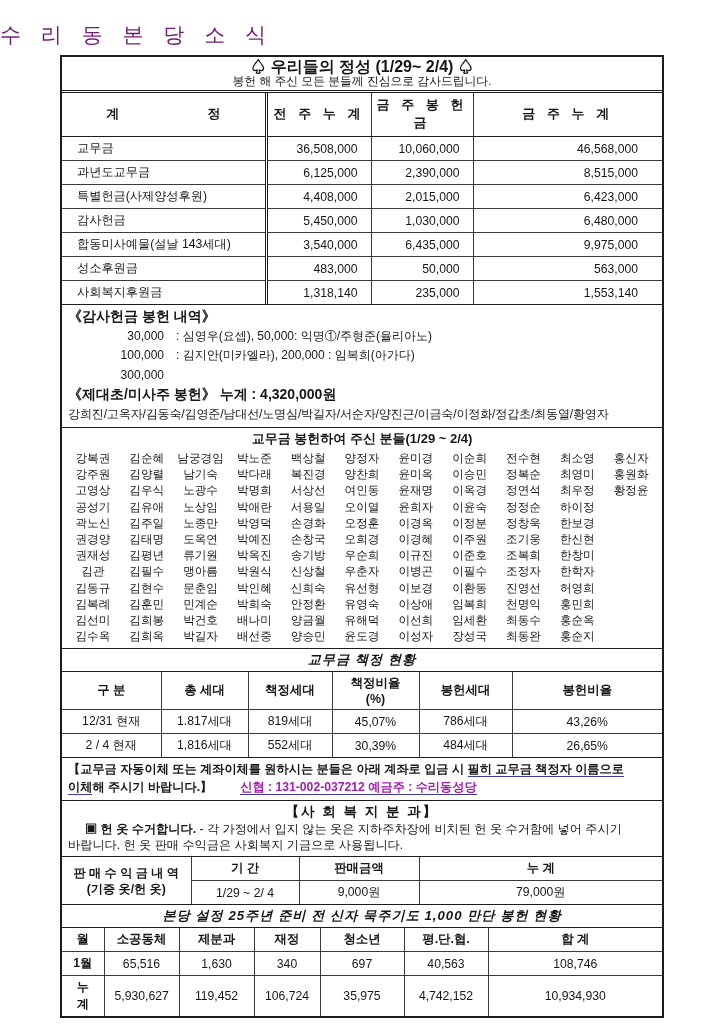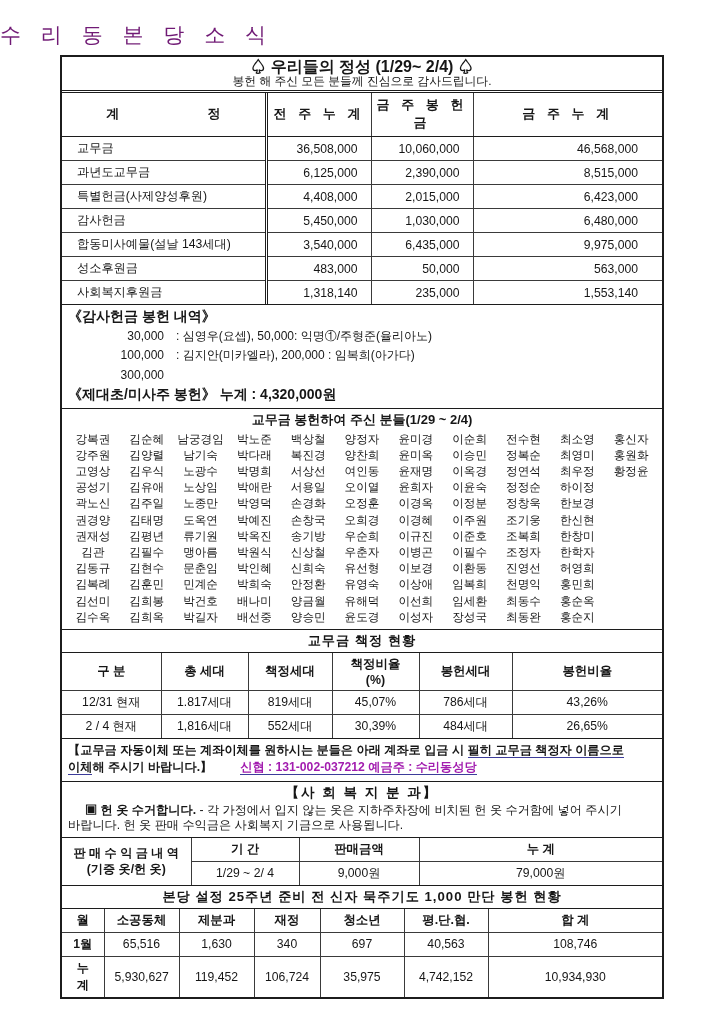--- a/index.html
+++ b/index.html
@@ -46,21 +46,21 @@
   
   .don-title { text-align:center; font-weight:bold; font-size:13px; padding:2px 0 1px; }
   .don-grid { display:grid; grid-template-columns:repeat(11,1fr); padding:1px 4px 4px; }
   .don-cell { text-align:center; font-size:11.6px; line-height:16.2px; white-space:nowrap; overflow:hidden; }
 
   
   .grid { border:hidden; }
   .grid th, .grid td { border:1px solid #3a3a3a; text-align:center; padding:3px 10px; font-size:12.2px; }
   .grid th { font-weight:bold; font-size:12.4px; }
 
-  .bar-title { text-align:center; font-weight:bold; font-size:13.2px; padding:2px 0; border-bottom:1.6px solid #1c1c1c; letter-spacing:1px; }
+  .bar-title { text-align:center; font-weight:bold; font-size:13.2px; padding:2px 0; border-bottom:1.6px solid #1c1c1c; letter-spacing:1px;font-style:italic; }
 
   
   .note { padding:3px 6px 4px; font-weight:bold; font-size:12.2px; line-height:17.5px; word-break:keep-all; }
   .u-phrase { border-bottom:1.6px solid #3c3c9a; }
   .acct-line { color:#a21caf; border-bottom:1.6px solid #3c3c9a; margin-left:28px; white-space:nowrap; }
 
   
   .wel-title { text-align:center; font-weight:bold; font-size:13.5px; padding:2px 0 0; letter-spacing:2px; }
   .wel-body { padding:1px 6px 3px; font-size:12.2px; line-height:15.5px; word-break:keep-all; }
   .wel-lead { font-weight:bold;margin-left:17px; }
@@ -158,20 +158,21 @@
           </div>
           <div class="t-line">
             <span class="t-amt">100,000</span>
             <span class="t-rest">:  김지안(미카엘라), 200,000 :  임복희(아가다)</span>
           </div>
           <div class="t-line">
             <span class="t-amt">300,000</span>
           </div>
         </div>
       <div class="sec-title">《제대초/미사주 봉헌》 누계 : 4,320,000원</div>
+      <div class="altar-names">강희진/고옥자/김동숙/김영준/남대선/노명심/박길자/서순자/양진근/이금숙/이정화/정갑초/최동열/황영자</div>
     </section>
 
     <section>
       <div class="don-title">교무금 봉헌하여 주신 분들(1/29 ~ 2/4)</div>
       <div class="don-grid" id="donors-grid">
           <div class="don-cell">강복권</div>
           <div class="don-cell">김순혜</div>
           <div class="don-cell">남궁경임</div>
           <div class="don-cell">박노준</div>
           <div class="don-cell">백상철</div>

